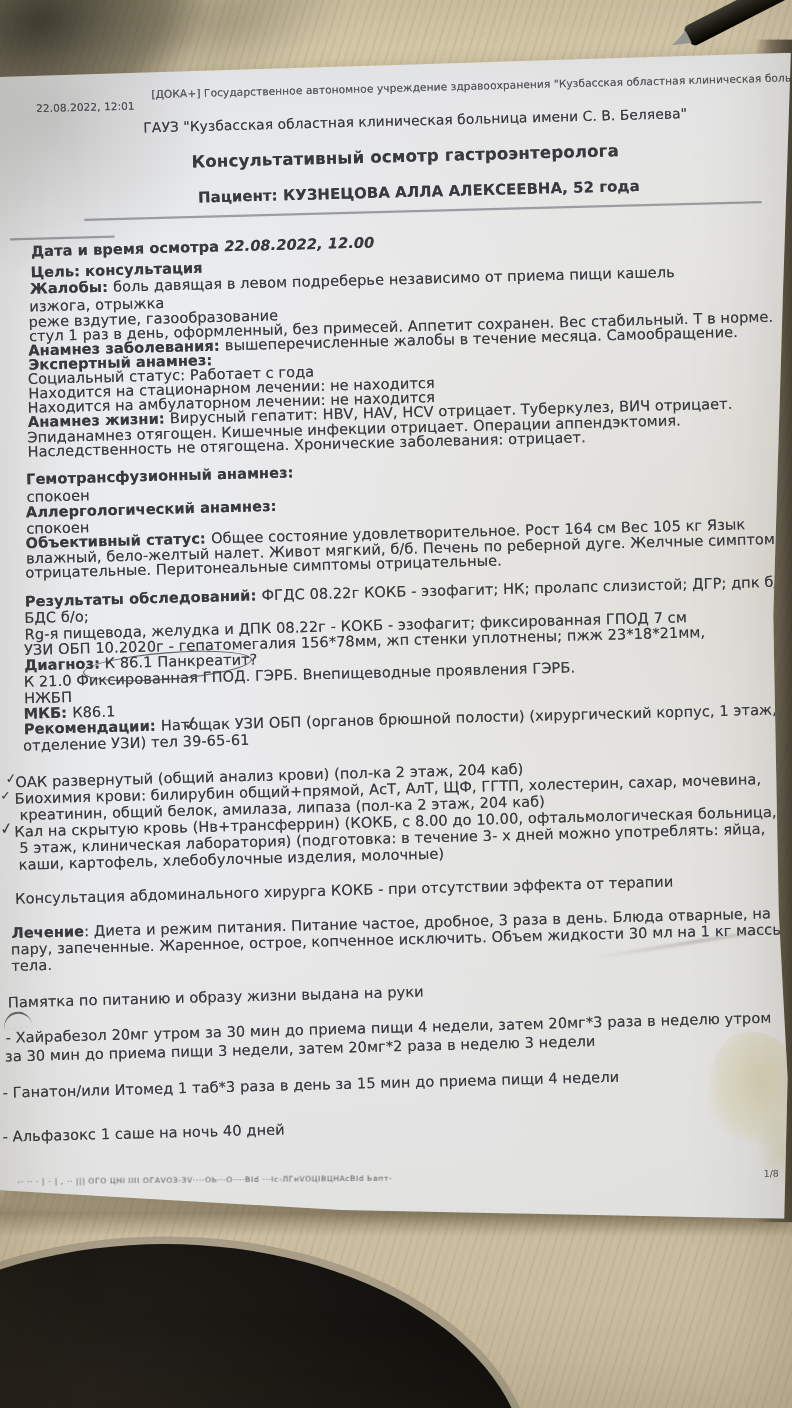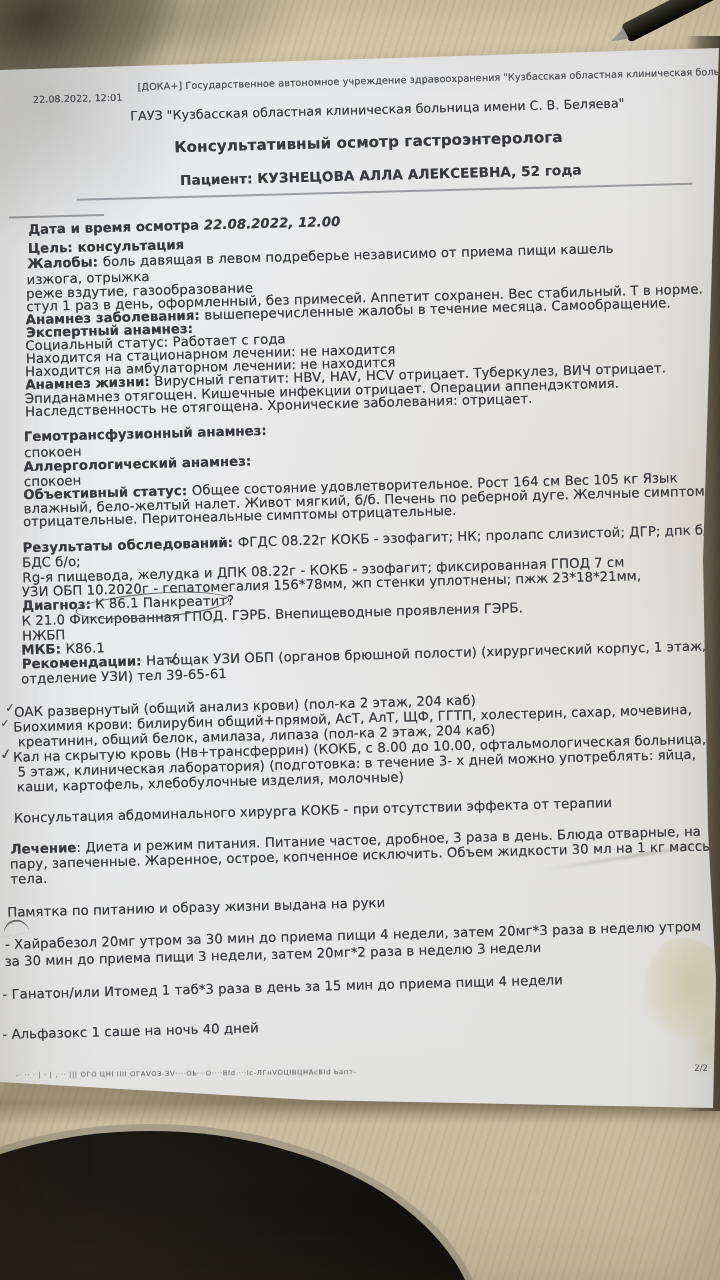--- a/index.html
+++ b/index.html
@@ -182,21 +182,21 @@
             <span class="check" style="left: 152px; top: 652px; font-size: 17px; transform: rotate(-10deg);">✓</span>
             <span class="check" style="left: -11px; top: 700px; font-size: 12px; transform: rotate(-5deg);">✓</span>
             <span class="check" style="left: -16px; top: 716px; font-size: 11px; transform: rotate(0deg);">✓</span>
             <span class="check" style="left: -17px; top: 745px; font-size: 14px; transform: rotate(-8deg);">✓</span>
           </div>
         <div class="edge-dot"></div>
       </div>
 
       <div class="footer-row">
         <span class="footer-frag">-· ·· · | · | ‚ ·· ||| ОГО ЦНІ ІІІІ ОГАVОЗ-ЗV····ОЬ···О····ВІd ···Іс-ЛГнVОЦІВЦНАсВІd Ьапт-</span>
-        <span class="page-num">2/2</span>
+        <span class="page-num">1/8</span>
       </div>
     </div>
   </div>
 
   <div class="floor-rim"></div>
   <div class="floor"></div>
   <div class="vignette"></div>
 </div>
 
 </body></html>

